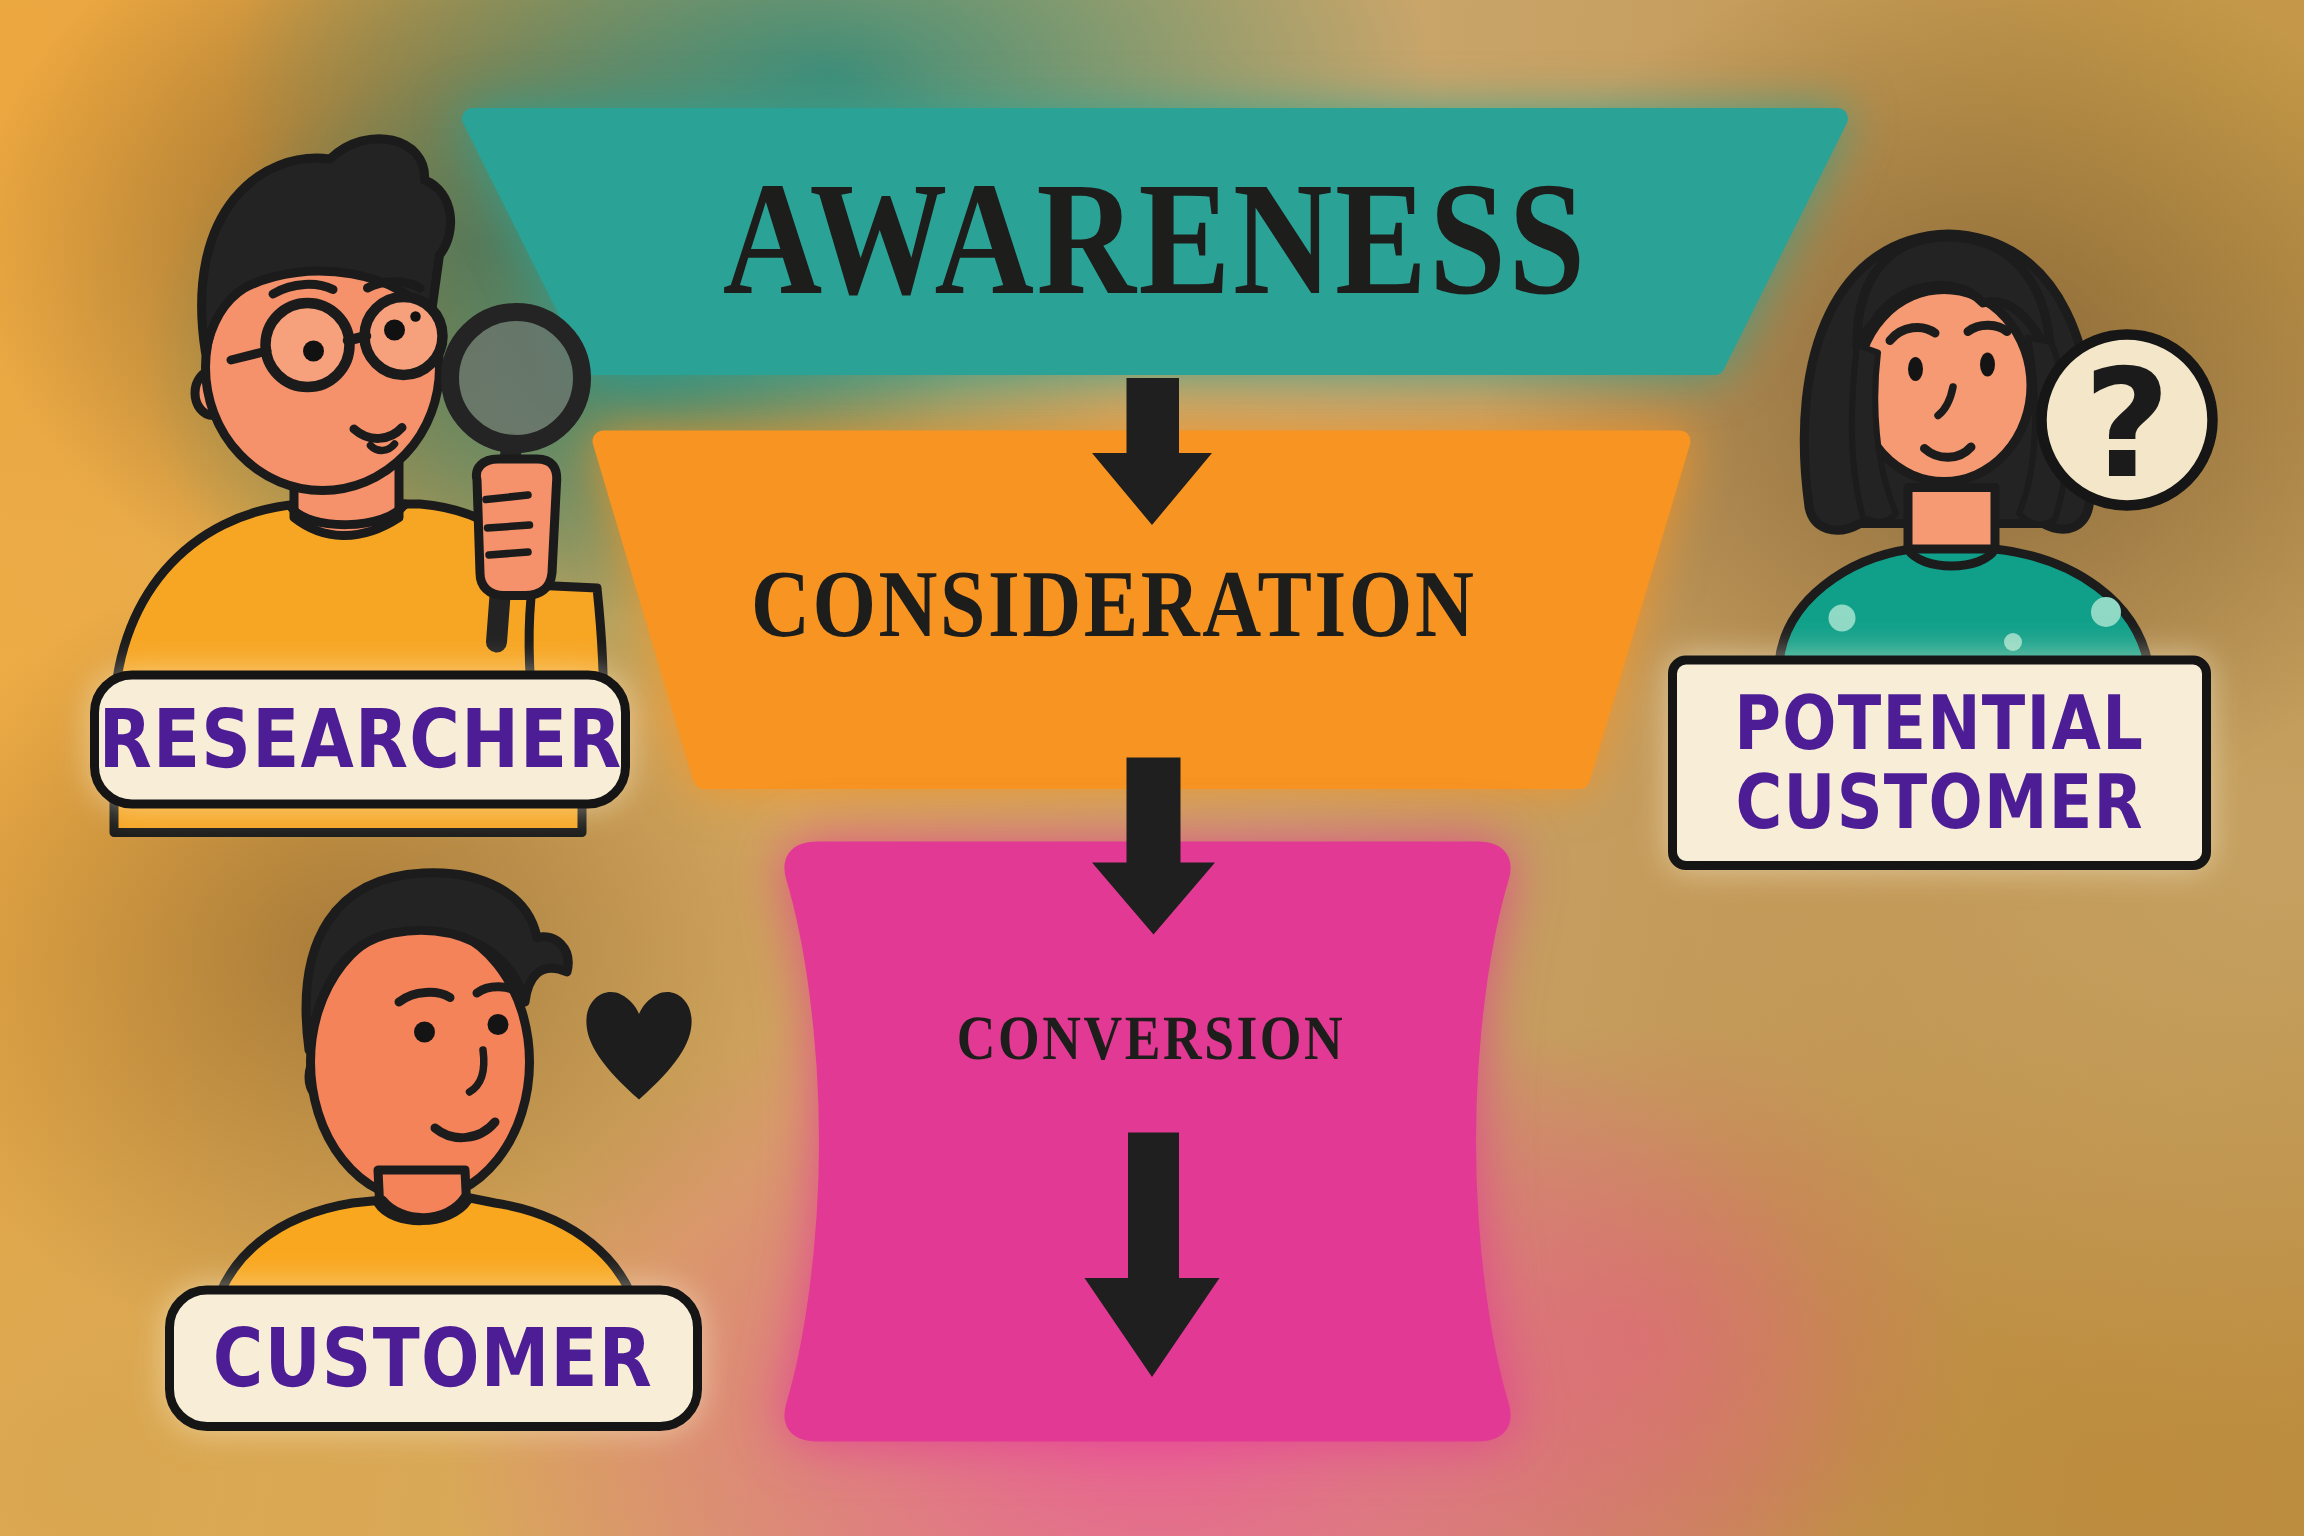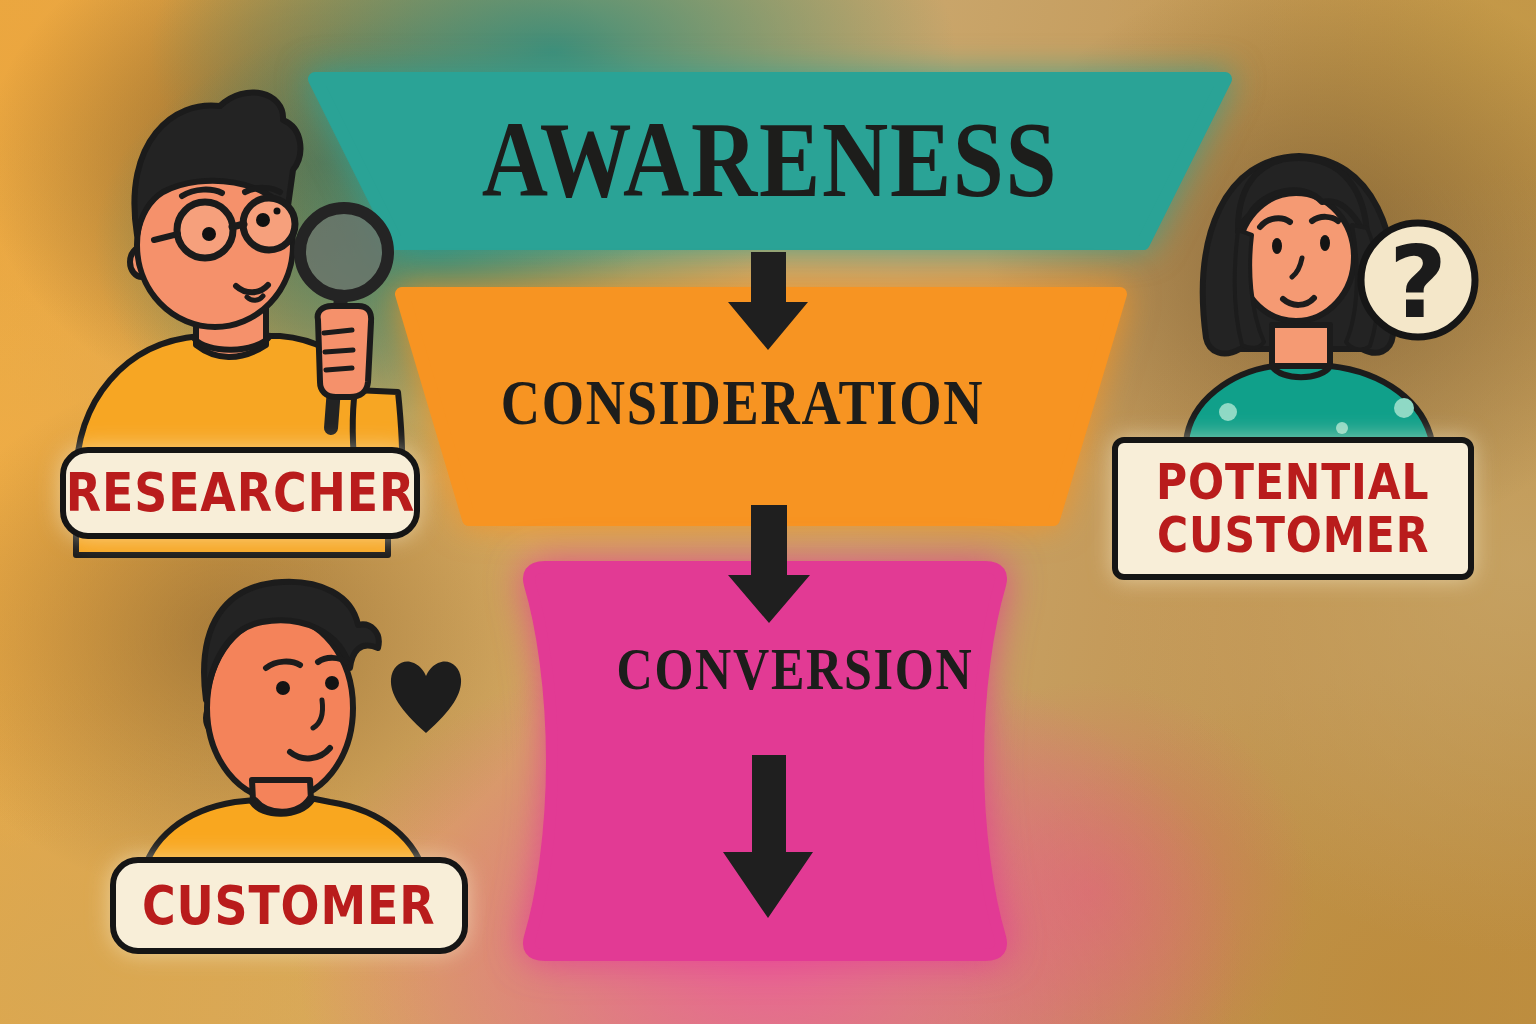--- a/index.html
+++ b/index.html
@@ -31,26 +31,26 @@
   .glow-orange{filter:drop-shadow(0 0 16px rgba(247,148,34,.80));}
   .glow-pink  {filter:drop-shadow(0 0 18px rgba(226,58,148,.80));}
 
   .stage-text{
     position:absolute;display:flex;align-items:center;justify-content:center;
     color:#1d1d1b;font-weight:bold;pointer-events:none;font-family:Liberation Serif, serif;
   }
   .stage-text .tx{display:inline-block;transform:scaleX(.85);transform-origin:center;white-space:nowrap;letter-spacing:2px;}
   #t-awareness    {left:320px; top:95px;  width:900px; height:130px; font-size:108px;}
   #t-consideration{left:380px; top:345px; width:725px; height:115px; font-size:64px;}
-  #t-conversion   {left:530px; top:627px; width:475px; height:85px;  font-size:59px;justify-content:flex-end;}
+  #t-conversion   {left:530px; top:650px; width:475px; height:85px;  font-size:42px;}
 
   .persona-label{
     position:absolute;display:flex;flex-direction:column;align-items:center;justify-content:center;
     background:#f8eed8;border:6px solid #151515;border-radius:28px;box-sizing:border-box;
-    color:#b91c1c;font-weight:bold;box-shadow:0 0 22px rgba(250,240,210,.55);
+    color:#4c1d95;font-weight:bold;box-shadow:0 0 22px rgba(250,240,210,.55);
   }
   .persona-label .tx{display:inline-block;transform:scaleX(.85);transform-origin:center;white-space:nowrap;letter-spacing:1px;line-height:1.06;}
   #lbl-researcher{left:60px;  top:447px; width:360px; height:92px;  font-size:54px;}
   #lbl-potential {left:1112px;top:437px; width:362px; height:143px; font-size:50px;border-radius:12px;}
   #lbl-customer  {left:110px; top:857px; width:358px; height:97px;  font-size:54px;}
 </style>
 </head>
 <body>
 
 <div class="stage">

